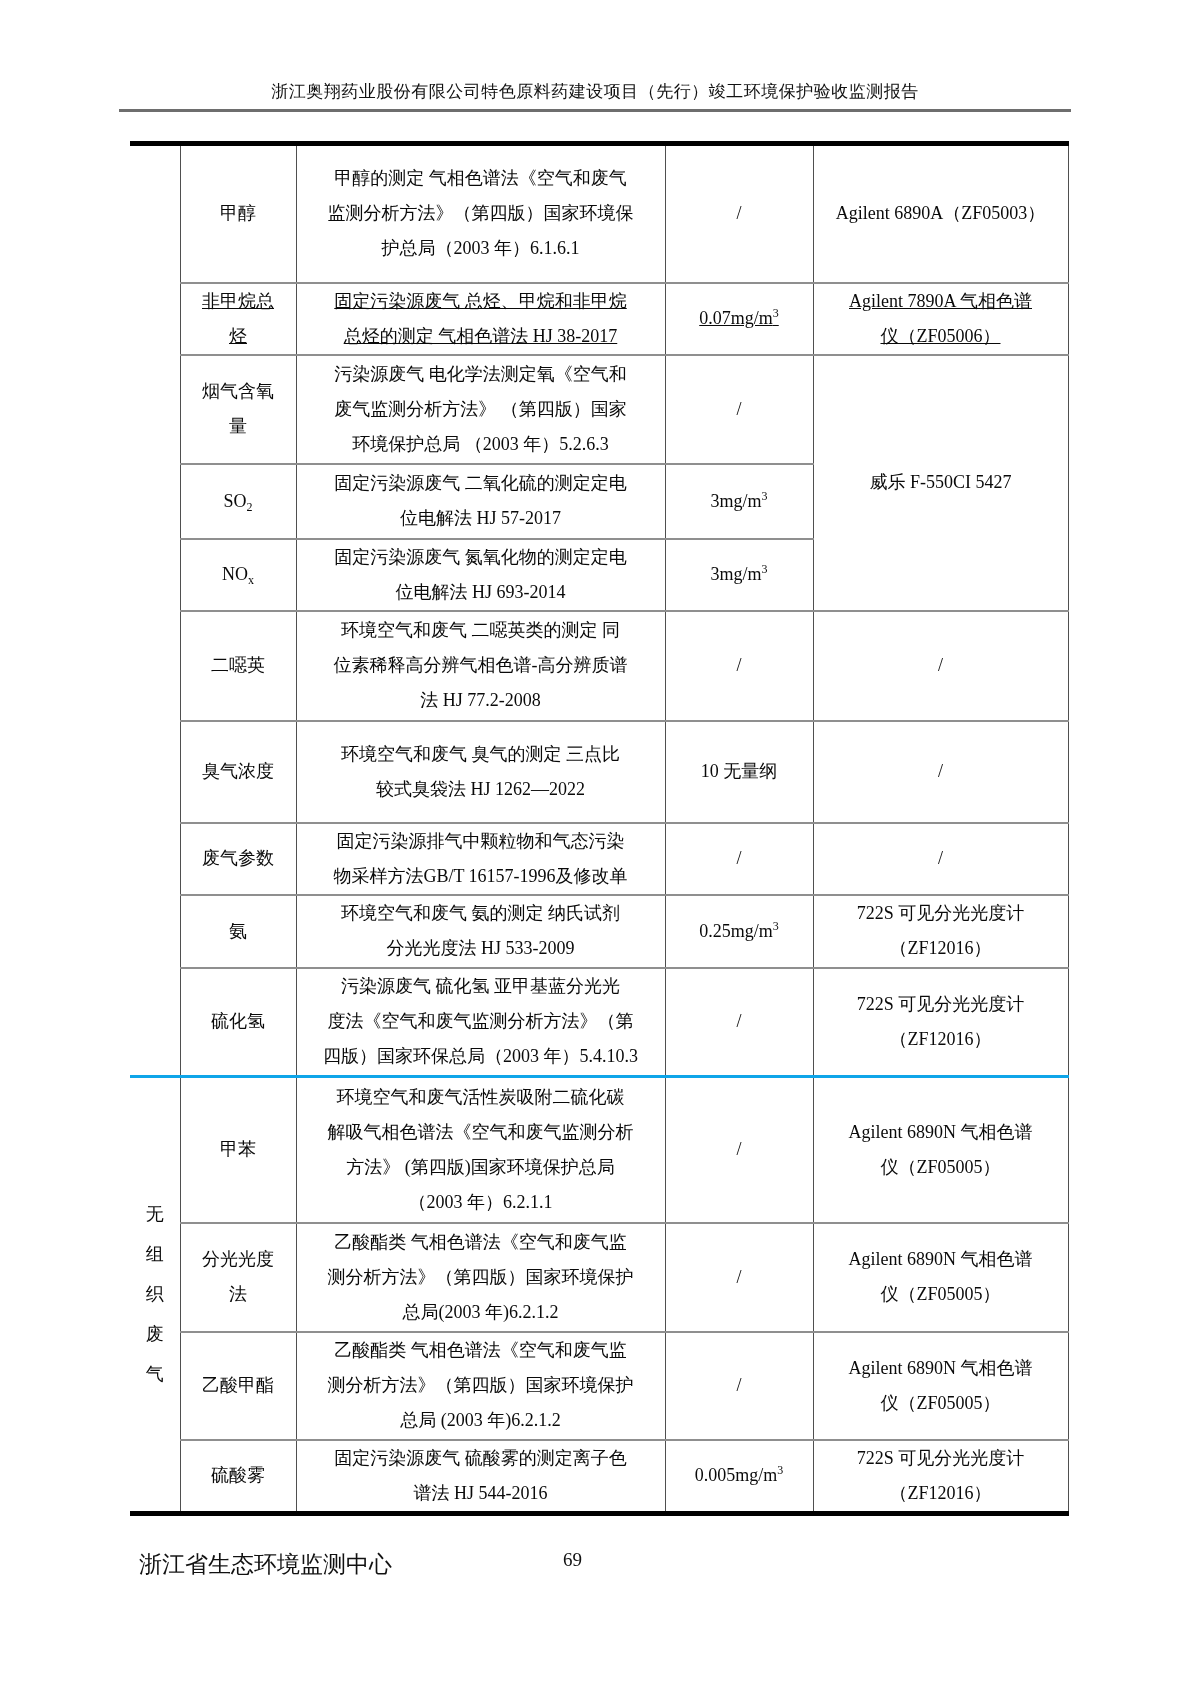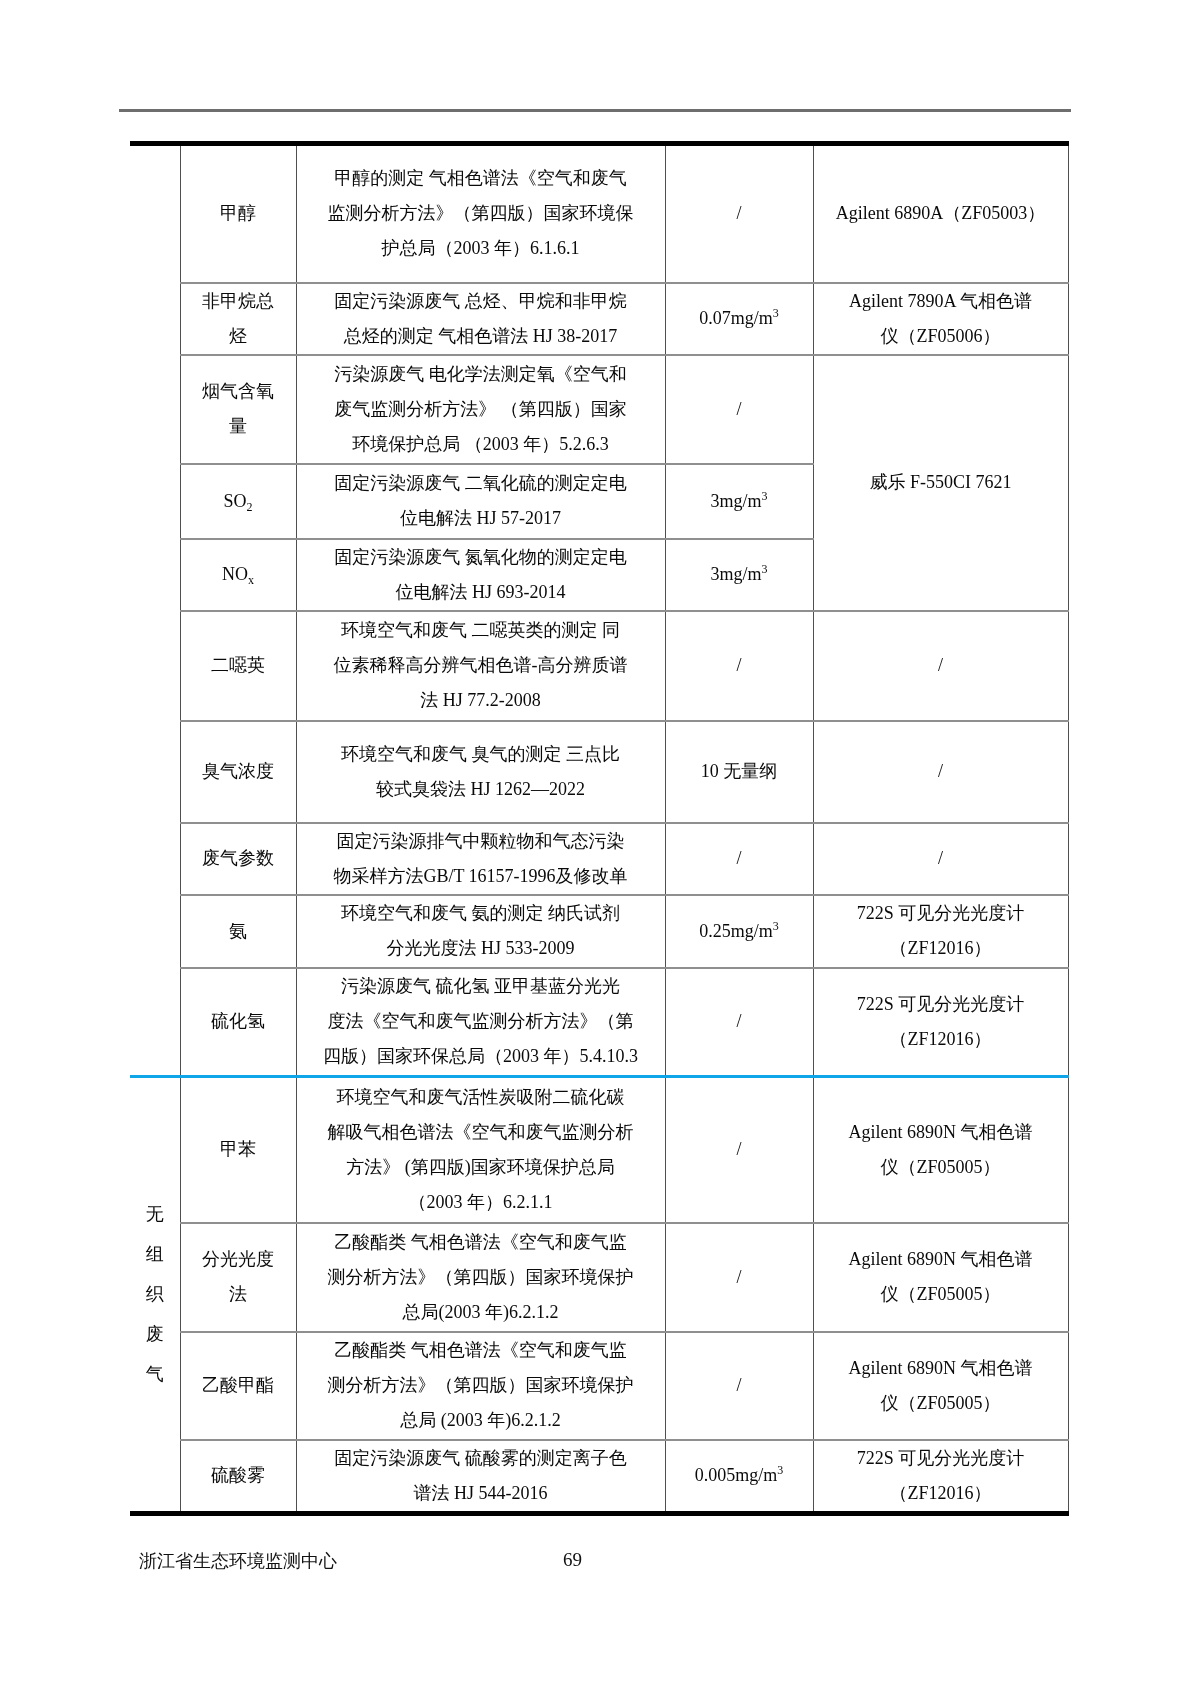--- a/index.html
+++ b/index.html
@@ -43,62 +43,63 @@
     font-size:18px;line-height:40px;
     padding:0;
   }
   table.monitoring tr.section-start td{
     border-top:3px solid #0ea5e9;
   }
   table.monitoring sup{font-size:12px;vertical-align:7px;line-height:0;}
   table.monitoring sub{font-size:12px;vertical-align:-4px;line-height:0;}
   .footer-org{
     position:absolute;left:139px;top:1549px;
-    font-size:18px;color:#111;
+    font-size:23px;color:#111;
   }
   .footer-page{
     position:absolute;left:563px;top:1549px;
     font-size:19px;color:#111;
   }
 </style>
 </head>
 <body>
 
 <div class="page">
 
+  <div class="header-title">浙江奥翔药业股份有限公司特色原料药建设项目（先行）竣工环境保护验收监测报告</div>
 
   <div class="header-rule"></div>
 
   <table class="monitoring">
     <colgroup>
       <col style="width:50px">
       <col style="width:116px">
       <col style="width:369px">
       <col style="width:148px">
       <col style="width:255px">
     </colgroup>
     <tbody>
         <tr style="height: 139px;">
           <td class="cat-cell" rowspan="10"></td>
           <td>甲醇</td>
           <td>甲醇的测定  气相色谱法《空气和废气<br>监测分析方法》（第四版）国家环境保<br>护总局（2003 年）6.1.6.1</td>
           <td>/</td>
           <td>Agilent 6890A（ZF05003）</td>
         </tr>
-        <tr style="height: 70px;">
+        <tr style="height: 70px; text-decoration: underline;">
           <td>非甲烷总<br>烃</td>
           <td>固定污染源废气  总烃、甲烷和非甲烷<br>总烃的测定  气相色谱法  HJ 38-2017</td>
           <td>0.07mg/m<sup>3</sup></td>
           <td>Agilent 7890A  气相色谱<br>仪（ZF05006）</td>
         </tr>
         <tr style="height: 109px;">
           <td>烟气含氧<br>量</td>
           <td>污染源废气  电化学法测定氧《空气和<br>废气监测分析方法》 （第四版）国家<br>环境保护总局  （2003 年）5.2.6.3</td>
           <td>/</td>
-          <td rowspan="3">威乐 F-550CI 7621</td>
+          <td rowspan="3">威乐 F-550CI 5427</td>
         </tr>
         <tr style="height: 75px;">
           <td>SO<sub>2</sub></td>
           <td>固定污染源废气  二氧化硫的测定定电<br>位电解法  HJ 57-2017</td>
           <td>3mg/m<sup>3</sup></td>
         </tr>
         <tr style="height: 71px;">
           <td>NO<sub>x</sub></td>
           <td>固定污染源废气  氮氧化物的测定定电<br>位电解法  HJ 693-2014</td>
           <td>3mg/m<sup>3</sup></td>

